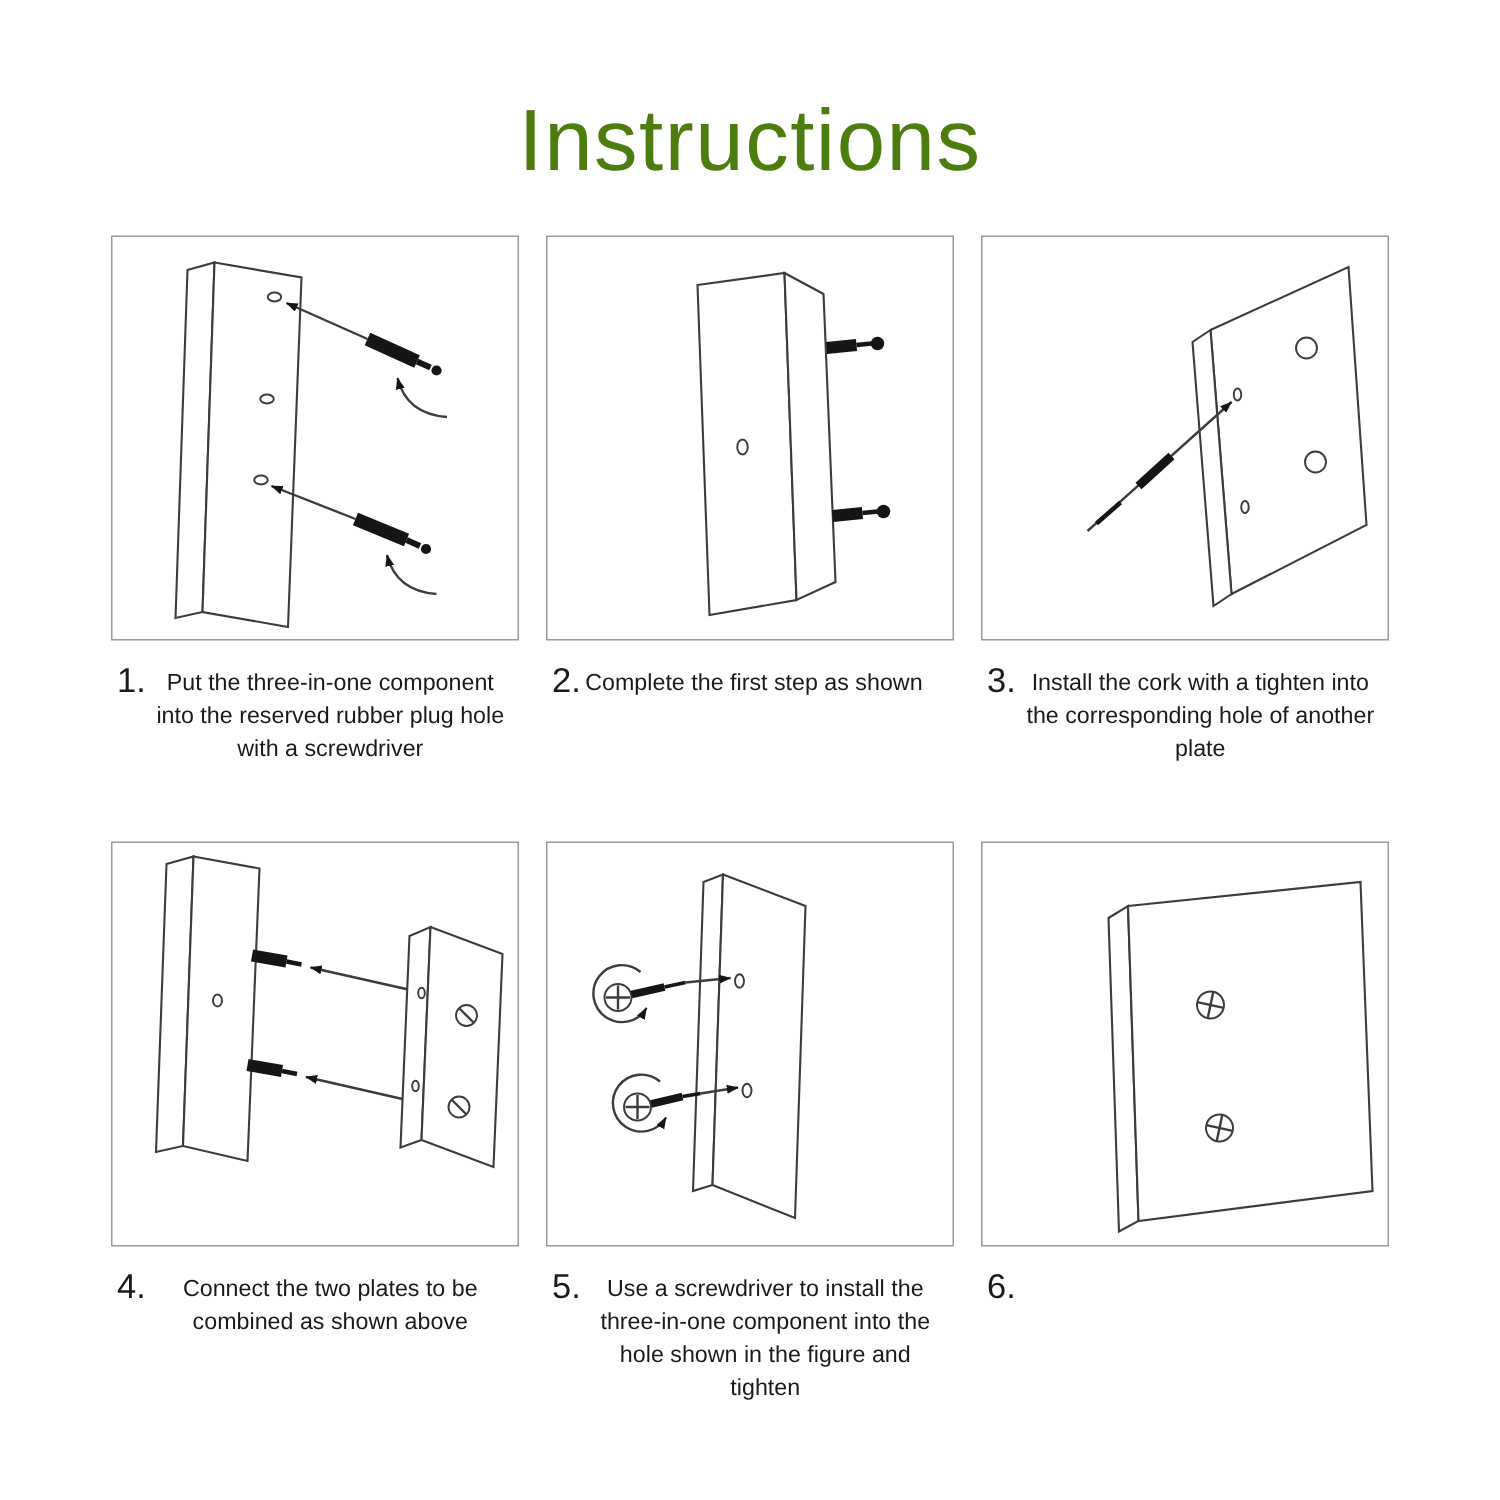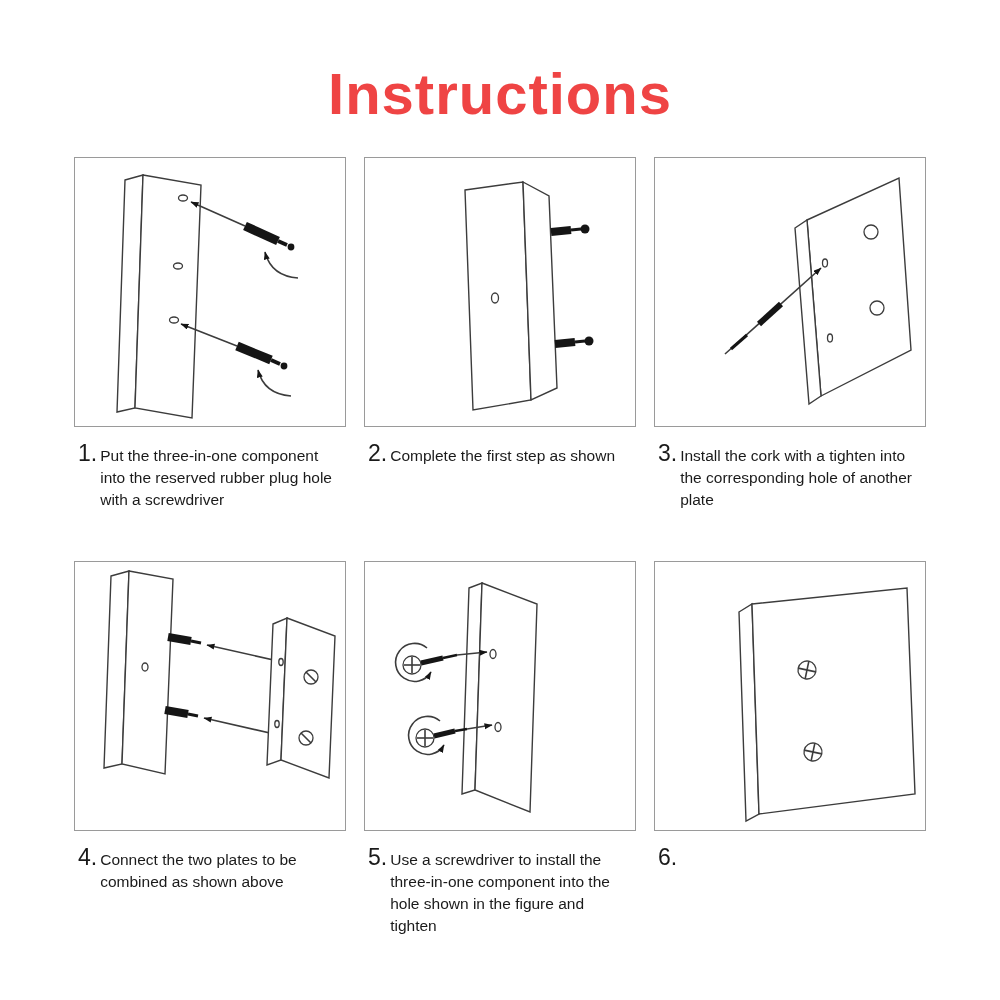--- a/index.html
+++ b/index.html
@@ -1,26 +1,26 @@
 <!DOCTYPE html>
 <html><head>
 <meta charset="utf-8">
 <style>
   html,body{margin:0;padding:0;background:#ffffff;width:1000px;height:1000px;overflow:hidden;
     font-family:"Liberation Sans", sans-serif;color:#111;}
   .page{width:1000px;height:1000px;box-sizing:border-box;padding-top:42px;}
-  .title{text-align:center;font-size:58px;font-weight:bold;letter-spacing:1px;color:#ef4444;
+  .title{text-align:center;font-size:58px;font-weight:normal;letter-spacing:1px;color:#4d7c0f;
     margin:0 0 30px 0;}
   .grid{width:852px;margin:0 auto;display:grid;grid-template-columns:repeat(3,272px);column-gap:18px;}
   .cell{display:flex;flex-direction:column;}
   .panel-box{width:270px;height:268px;border:1px solid #9a9a9a;background:#fff;box-sizing:content-box;}
   .panel-box svg{display:block;width:270px;height:268px;}
   .caption{display:flex;align-items:flex-start;margin:14px 0 24px 4px;min-height:96px;}
   .caption .num{font-size:23px;line-height:1.1;margin-right:3px;color:#1a1a1a;}
-  .caption .txt{font-size:15.5px;line-height:1.42;padding-top:4px;color:#1a1a1a;max-width:240px;}
+  .caption .txt{font-size:15.5px;line-height:1.42;padding-top:4px;color:#1a1a1a;max-width:240px;text-align:center;}
   .ln{stroke:#3c3c3c;stroke-width:1.4;fill:#ffffff;}
   .thin{stroke:#3c3c3c;stroke-width:1.6;fill:none;}
   .blk{stroke:#151515;fill:none;}
   .hole{stroke:#3c3c3c;stroke-width:1.3;fill:#ffffff;}
 </style>
 </head>
 <body>
 
 
 

